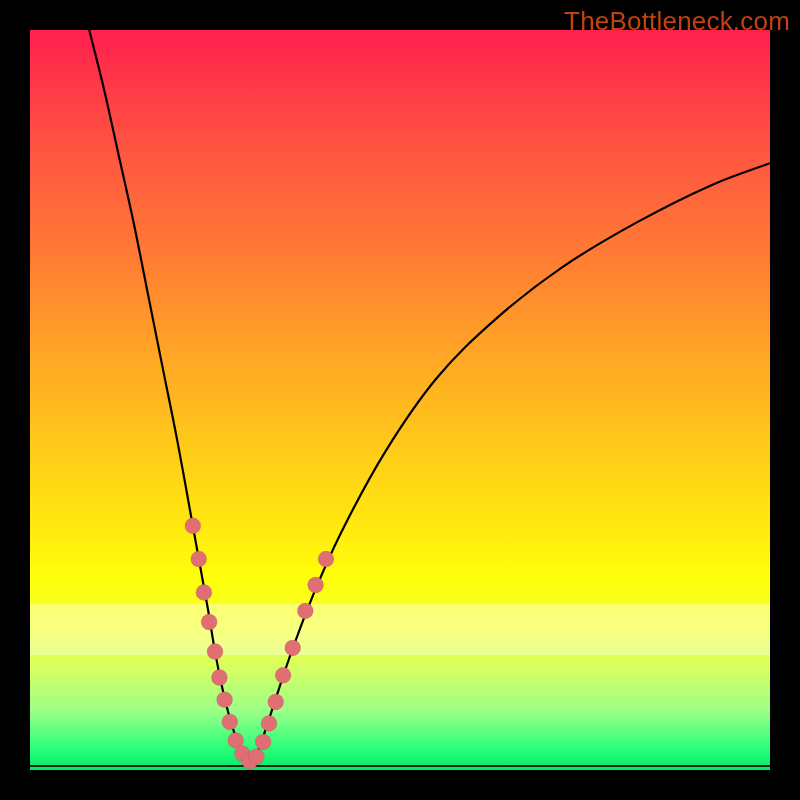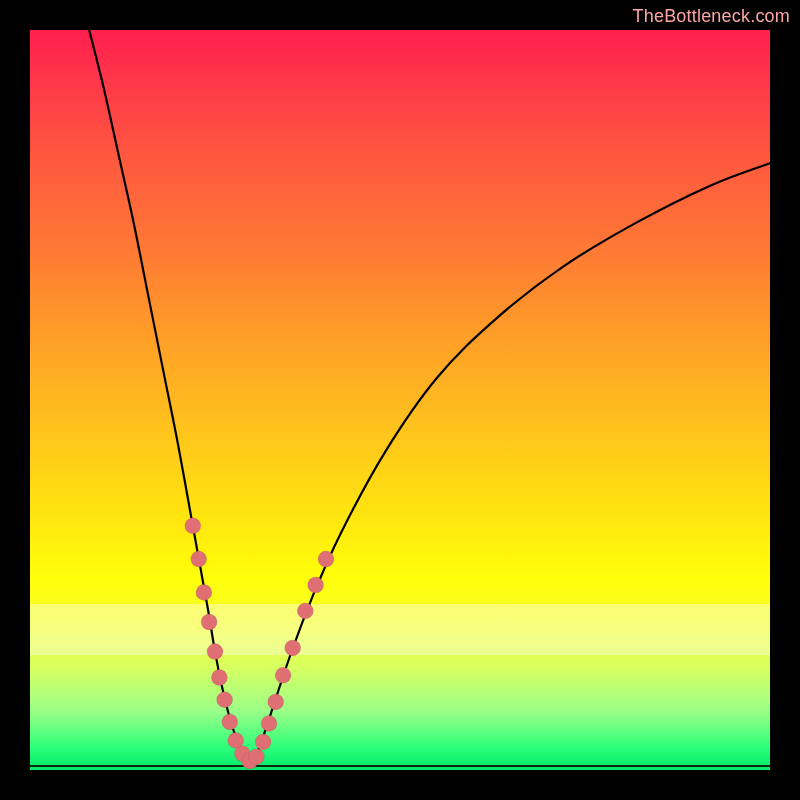--- a/index.html
+++ b/index.html
@@ -51,22 +51,22 @@
     left: 0;
     width: 100%;
     background: rgba(255,255,255,0.38);
     top: 77.5%;
     height: 7%;
   }
   .watermark {
     position: absolute;
     top: 6px;
     right: 10px;
-    color: #fca5a5;
-    font-size: 18px;
+    color: #c2410c;
+    font-size: 26px;
     font-weight: 500;
     letter-spacing: 0.2px;
     user-select: none;
   }
   svg.curves {
     position: absolute;
     left: 0; top: 0;
     width: 100%; height: 100%;
   }
   .curve path {

